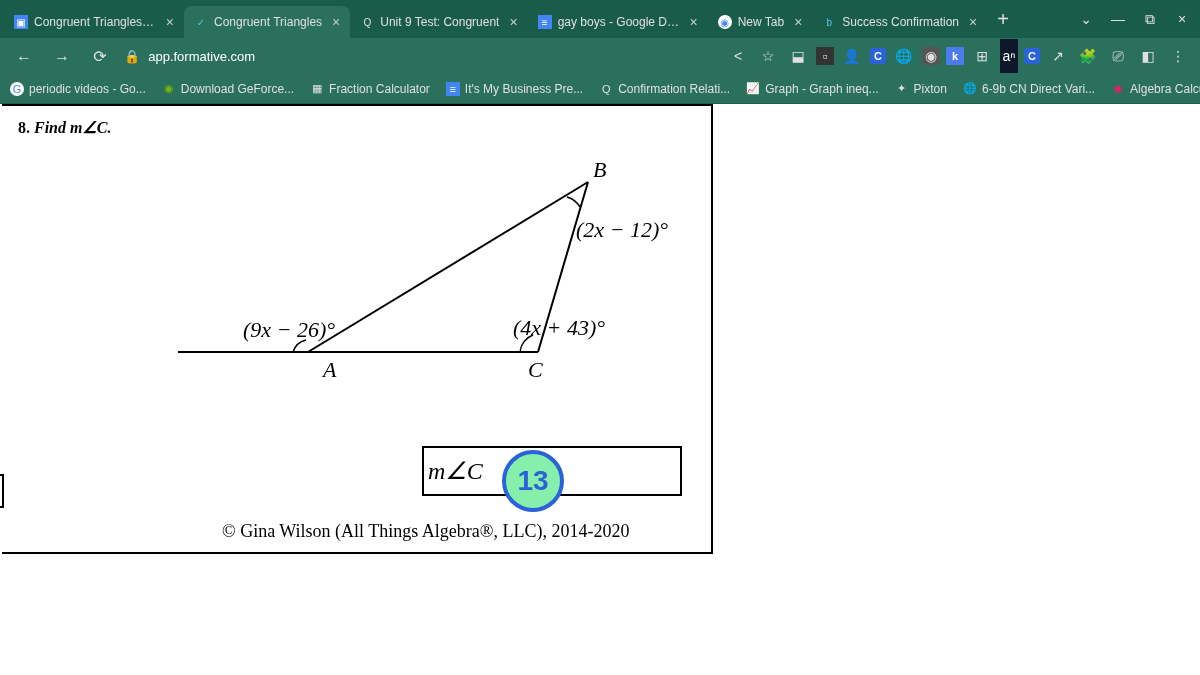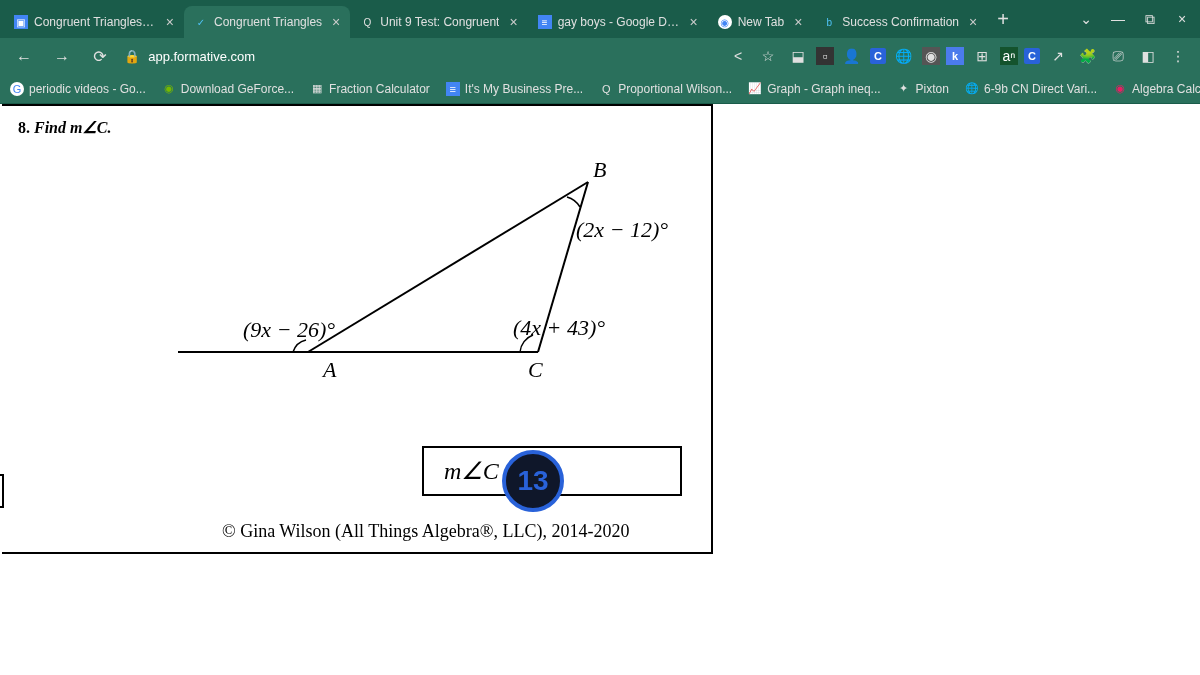--- a/index.html
+++ b/index.html
@@ -30,24 +30,24 @@
     .bookmark-icon { width: 14px; height: 14px; display: flex; align-items: center; justify-content: center; font-size: 11px; }
     
     .content { background: #fff; position: relative; height: calc(675px - 104px); }
     
     .problem-container { border: 2px solid #000; border-left: none; width: 711px; margin-left: 2px; padding: 12px 16px 8px; position: relative; height: 450px; }
     .problem-title { font-family: Georgia, 'Times New Roman', serif; font-size: 16px; font-weight: bold; font-style: italic; }
     .problem-number { font-style: normal; font-weight: bold; }
     
     .triangle-area { position: relative; width: 600px; height: 240px; margin-top: 20px; margin-left: 140px; }
     
-    .answer-box { position: absolute; bottom: 56px; left: 420px; width: 260px; height: 50px; border: 2px solid #000; display: flex; align-items: center; font-family: Georgia, serif; font-size: 24px; font-style: italic; padding-left: 20px; }
+    .answer-box { position: absolute; bottom: 56px; left: 420px; width: 260px; height: 50px; border: 2px solid #000; display: flex; align-items: center; font-family: Georgia, serif; font-size: 24px; font-style: italic; padding-left: 4px; }
     .answer-label { font-weight: normal; }
     
-    .badge-13 { position: absolute; bottom: 40px; left: 500px; width: 62px; height: 62px; border: 4px solid #2962d9; border-radius: 50%; background: #0f172a; display: flex; align-items: center; justify-content: center; font-family: Arial, sans-serif; font-size: 28px; font-weight: bold; color: #2962d9; z-index: 10; }
+    .badge-13 { position: absolute; bottom: 40px; left: 500px; width: 62px; height: 62px; border: 4px solid #2962d9; border-radius: 50%; background: #86efac; display: flex; align-items: center; justify-content: center; font-family: Arial, sans-serif; font-size: 28px; font-weight: bold; color: #2962d9; z-index: 10; }
     
     .copyright { position: absolute; bottom: 10px; left: 220px; font-family: Georgia, serif; font-size: 18px; }
     
     .answer-line-marker { position: absolute; left: 0; top: 370px; width: 4px; height: 34px; border: 2px solid #000; border-left: none; }
 
     .math-label { font-family: Georgia, 'Times New Roman', serif; font-size: 22px; font-style: italic; position: absolute; }
     .vertex-label { font-family: Georgia, 'Times New Roman', serif; font-size: 22px; font-style: italic; position: absolute; }
     
     .icon-c { background: #2962d9; color: #fff; border-radius: 2px; width: 16px; height: 16px; font-weight: bold; font-size: 11px; }
     .icon-g { background: #fff; color: #4285f4; border-radius: 50%; width: 14px; height: 14px; }
@@ -110,21 +110,21 @@
       <div class="nav-icon">&lt;</div>
       <div class="nav-icon">☆</div>
       <div class="nav-icon">⬓</div>
       <div class="nav-icon" style="background:#333;width:18px;height:18px;">▫</div>
       <div class="nav-icon">👤</div>
       <div class="nav-icon icon-c">C</div>
       <div class="nav-icon">🌐</div>
       <div class="nav-icon" style="background:#555;width:18px;height:18px;">◉</div>
       <div class="nav-icon icon-k">k</div>
       <div class="nav-icon">⊞</div>
-      <div class="nav-icon" style="background:#14532d;width:18px;height:18px;color:#fff;">aⁿ</div>
+      <div class="nav-icon" style="background:#0f172a;width:18px;height:34px;color:#fff;">aⁿ</div>
       <div class="nav-icon icon-c">C</div>
       <div class="nav-icon">↗</div>
       <div class="nav-icon">🧩</div>
       <div class="nav-icon">⎚</div>
       <div class="nav-icon">◧</div>
       <div class="nav-icon">⋮</div>
     </div>
   </div>
 
   <div class="bookmarks-row">
@@ -139,21 +139,21 @@
     <div class="bookmark">
       <span class="bookmark-icon">▦</span>
       <span>Fraction Calculator</span>
     </div>
     <div class="bookmark">
       <span class="bookmark-icon" style="background:#4285f4;color:#fff;width:14px;">≡</span>
       <span>It's My Business Pre...</span>
     </div>
     <div class="bookmark">
       <span class="bookmark-icon">Q</span>
-      <span>Proportional Wilson...</span>
+      <span>Confirmation Relati...</span>
     </div>
     <div class="bookmark">
       <span class="bookmark-icon icon-orange">📈</span>
       <span>Graph - Graph ineq...</span>
     </div>
     <div class="bookmark">
       <span class="bookmark-icon">✦</span>
       <span>Pixton</span>
     </div>
     <div class="bookmark">

